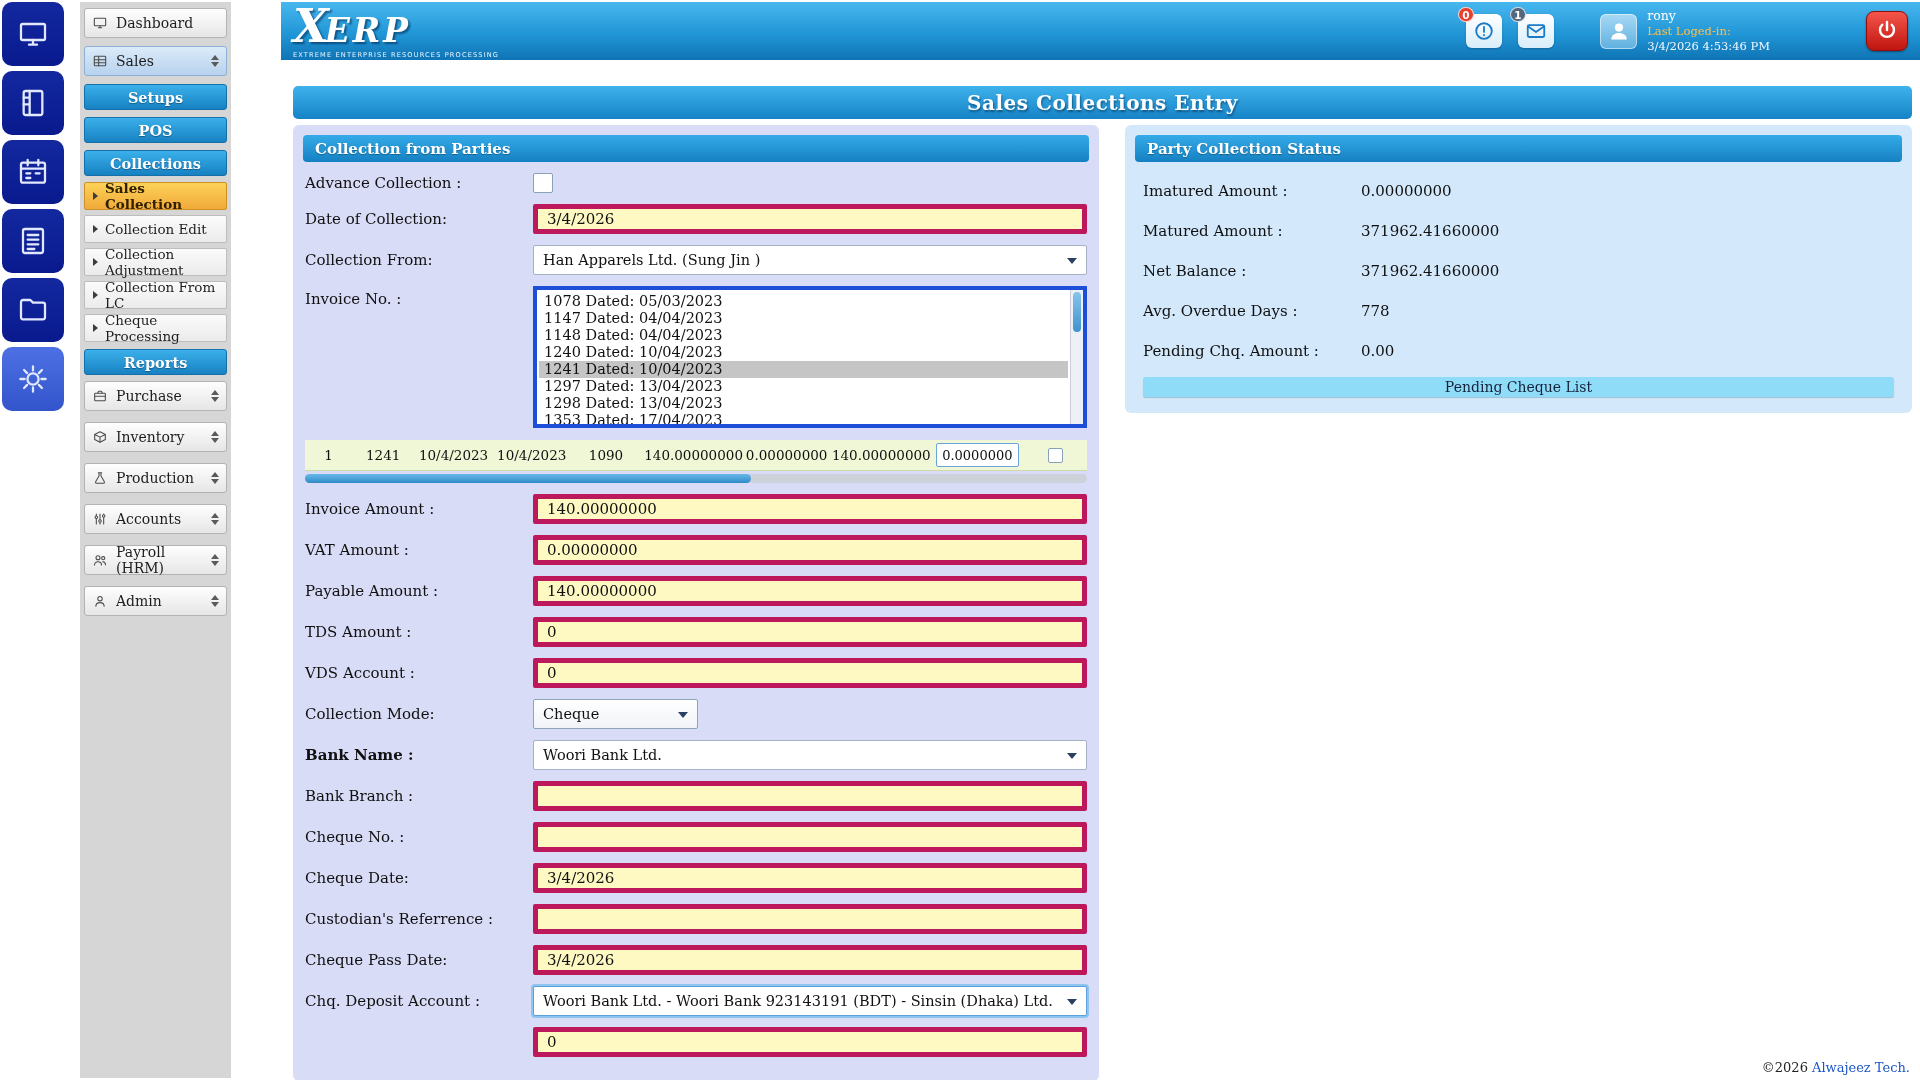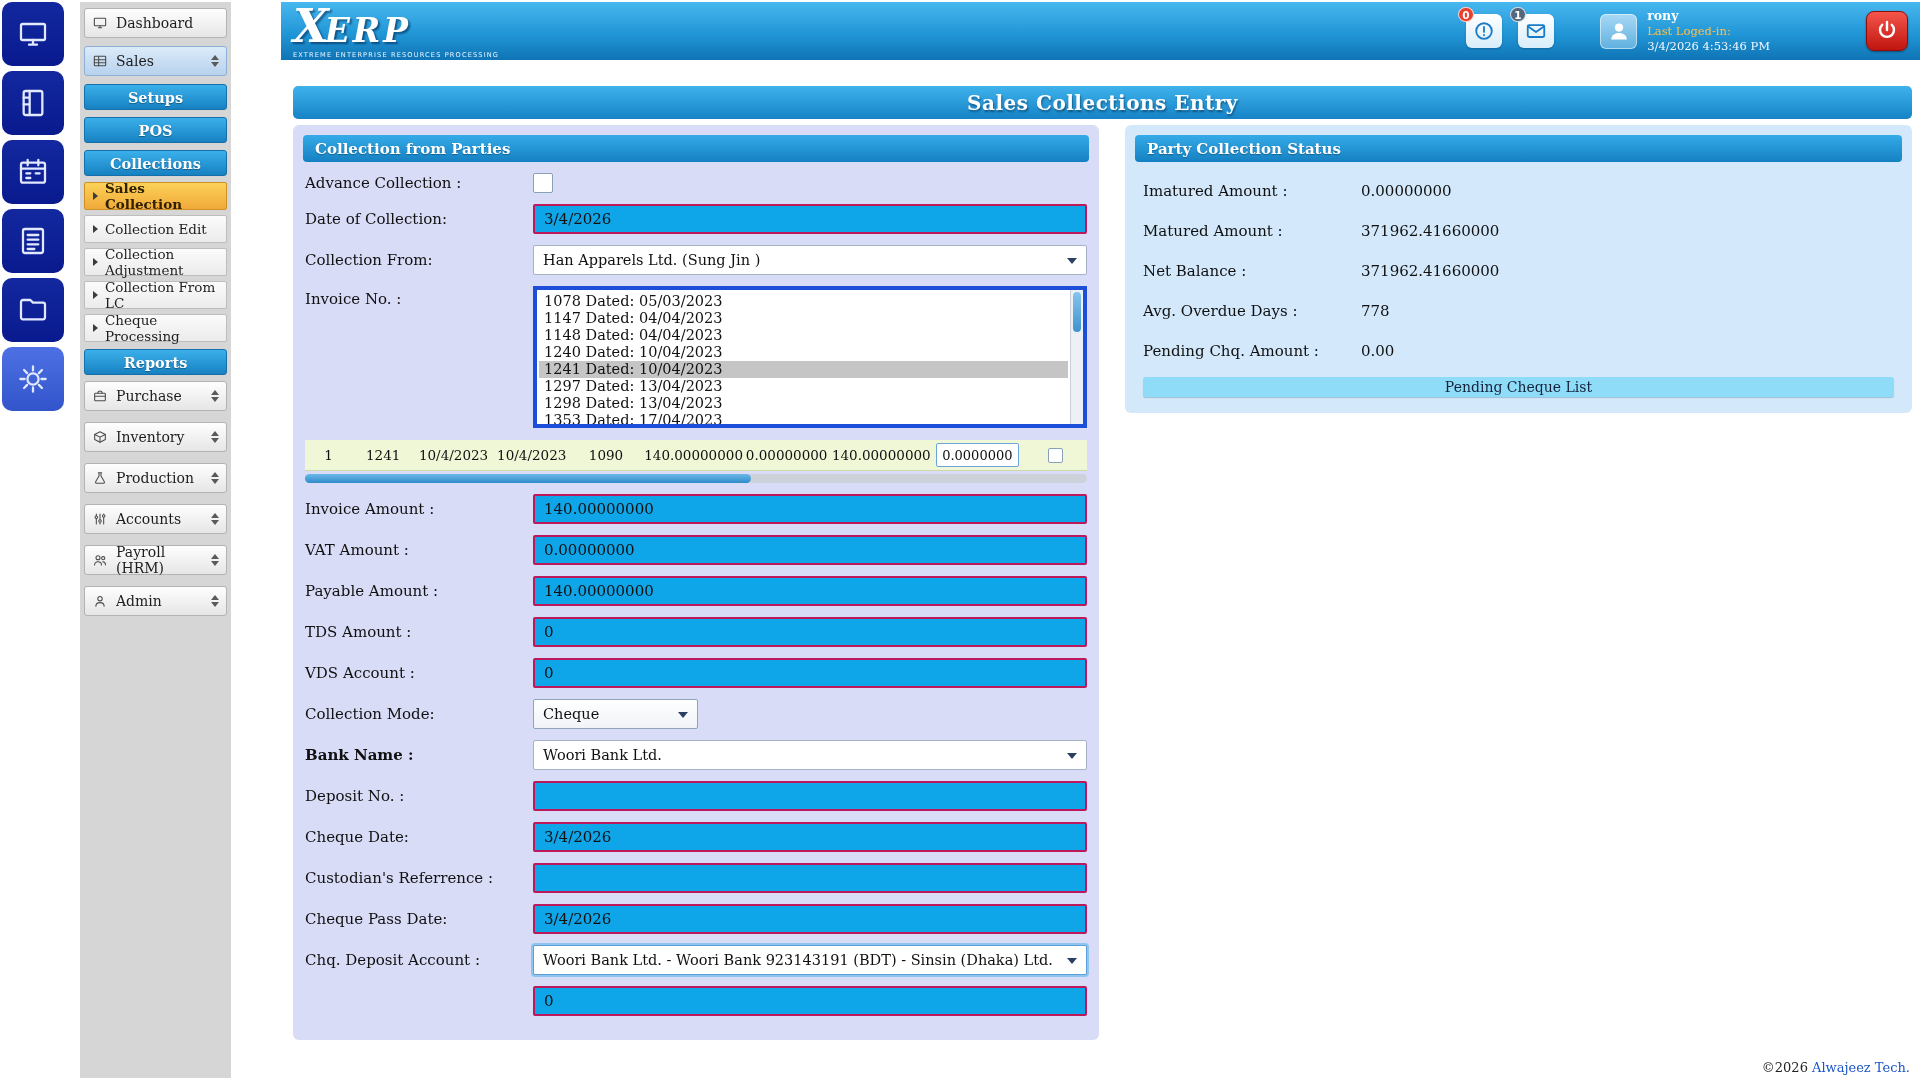--- a/index.html
+++ b/index.html
@@ -58,21 +58,21 @@
   .badge { position:absolute; top:-7px; left:-8px; min-width:13px; height:15px; padding:0 3px;
     border-radius:8px; font:bold 10.5px "DejaVu Sans",sans-serif; color:#fff;
     display:flex; align-items:center; justify-content:center; border:1px solid rgba(255,255,255,.75); }
   .badge.red  { background:#e8402f; }
   .badge.dark { background:#53687e; }
   .avatar-tile { width:37px; height:35px; margin-left:46px; border-radius:6px;
     background:linear-gradient(180deg,#a8d9f5,#5fb0e0); display:flex; align-items:center; justify-content:center;
     box-shadow:inset 0 0 0 1px rgba(255,255,255,.5); }
   .avatar-tile svg { width:24px; height:24px; fill:#ffffff; }
   .user-block { margin-left:10px; line-height:1.3; font-size:11.5px; }
-  .user-name  { color:#fff; font-weight:bold; font-size:12.5px; }
+  .user-name  { color:#fff; font-weight:normal; font-size:12.5px; }
   .user-login-label { color:#ffc04a; }
   .user-login-time  { color:#f2f9ff; }
   .power-btn { margin-left:96px; margin-right:12px; width:42px; height:40px; border-radius:8px;
     background:linear-gradient(180deg,#f4564a,#c01510); border:1px solid #8e0e0a;
     display:flex; align-items:center; justify-content:center; box-shadow:0 1px 2px rgba(0,0,0,.4); }
   .power-btn svg { width:24px; height:24px; stroke:#fff; stroke-width:2.4; fill:none; stroke-linecap:round; }
 
   
   .main { position:absolute; left:281px; top:60px; right:0; bottom:0; overflow:hidden; background:#fff; }
   .title-bar { margin:26px 8px 0 12px; height:33px; border-radius:5px;
@@ -81,21 +81,21 @@
   .panels { display:flex; align-items:flex-start; margin:6px 8px 0 12px; gap:26px; }
   .form-panel { width:806px; min-width:806px; background:#d9dcf7; border-radius:6px; padding:10px 10px 24px; }
   .panel-head { height:27px; border-radius:4px; background:linear-gradient(180deg,#35abe8,#1480c2);
     color:#fff; font-weight:bold; font-size:15px; display:flex; align-items:center; padding:0 12px;
     text-shadow:0 1px 1px rgba(0,0,0,.3); }
 
   .frow { display:flex; align-items:center; margin:11px 2px 0; }
   .flabel { width:228px; flex:none; font-size:15px; color:#101010; }
   .flabel.b { font-weight:bold; }
   .fctl { flex:1; position:relative; }
-  input.txt { width:100%; height:30px; border:2px solid #be185d; border-radius:2px; background:#0ea5e9;
+  input.txt { width:100%; height:30px; border:5px solid #be185d; border-radius:2px; background:#fef9c3;
     font:15px "DejaVu Serif",serif; padding:0 9px; color:#111; }
   .combo { height:30px; border:1px solid #a6b2c6; border-radius:2px; background:#fff;
     display:flex; align-items:center; padding:0 26px 0 9px; font-size:14.5px; color:#111; position:relative;
     white-space:nowrap; overflow:hidden; }
   .chev { position:absolute; right:9px; top:12px; width:0; height:0;
     border-left:5px solid transparent; border-right:5px solid transparent; border-top:6px solid #2b3f63; }
   .combo.glow { box-shadow:0 0 0 2px #8ec4f0; border-color:#5d9fd8; }
   .chk { width:20px; height:20px; background:#fff; border:1px solid #8aa0b8; border-radius:2px; }
   .chk.small { width:15px; height:15px; margin:0 auto; }
   .selbox { width:165px; height:30px; border:1px solid #8fa3ba; border-radius:2px;
@@ -446,21 +446,25 @@
         <div class="flabel b">Bank Name :</div>
         <div class="fctl">
           <div class="combo">
             <span>Woori Bank Ltd.</span>
             <span class="chev"></span>
           </div>
         </div>
       </div>
 
       <div class="frow">
-        <div class="flabel">Deposit No. :</div>
+        <div class="flabel">Bank Branch :</div>
+        <div class="fctl"><input class="txt" value="" style=""></div>
+      </div>
+      <div class="frow">
+        <div class="flabel">Cheque No. :</div>
         <div class="fctl"><input class="txt" value="" style=""></div>
       </div>
       <div class="frow">
         <div class="flabel">Cheque Date:</div>
         <div class="fctl"><input class="txt" value="3/4/2026" style=""></div>
       </div>
       <div class="frow">
         <div class="flabel">Custodian's Referrence :</div>
         <div class="fctl"><input class="txt" value="" style=""></div>
       </div>

